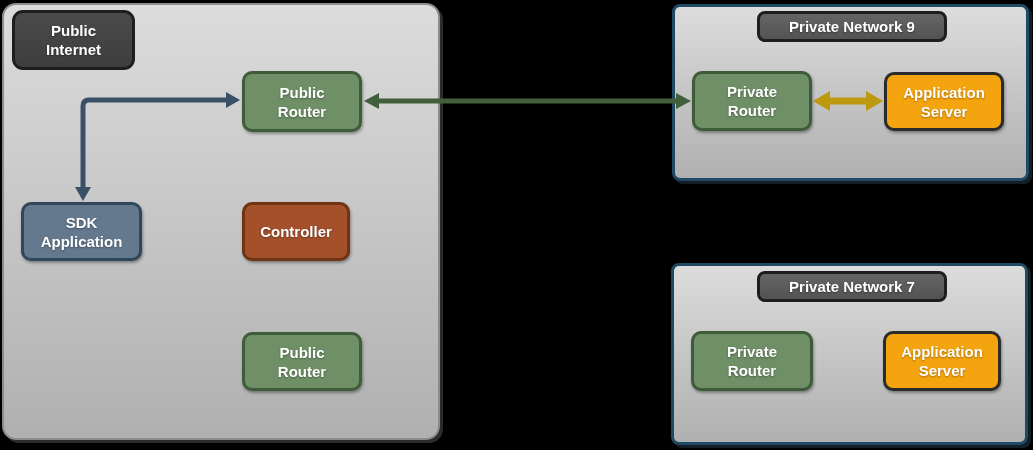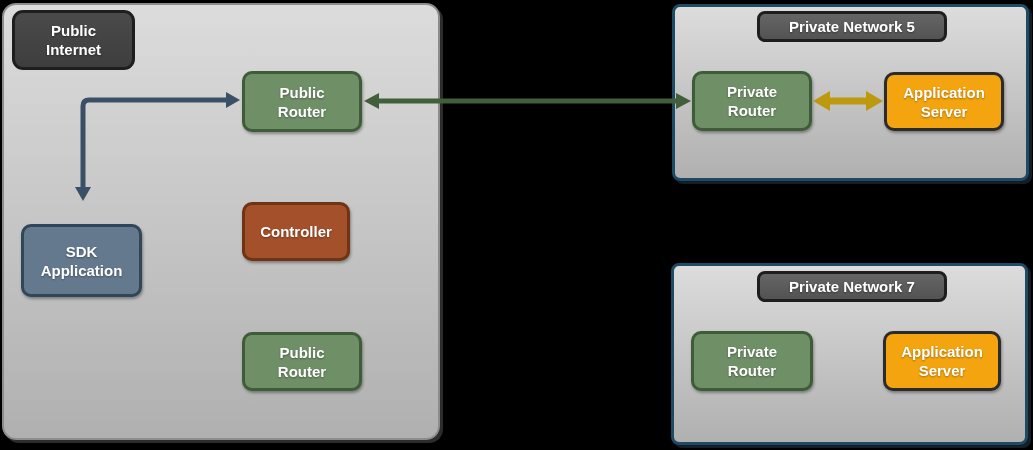--- a/index.html
+++ b/index.html
@@ -82,21 +82,21 @@
     background: var(--controller-red, #a3502b);
     border: 3px solid var(--controller-red-border, #6e3414);
   }
   .node-orange {
     background: var(--server-orange, #f4a40e);
     border: 3px solid var(--server-orange-border, #2b2b2b);
   }
 
   
   .pos-public-router-top    { left: 238px; top: 66px;  width: 120px; height: 61px; }
-  .pos-sdk-application      { left: 17px;  top: 197px; width: 121px; height: 73px; margin-top: 22px; }
+  .pos-sdk-application      { left: 17px;  top: 197px; width: 121px; height: 59px; }
   .pos-controller           { left: 238px; top: 197px; width: 108px; height: 59px; }
   .pos-public-router-bottom { left: 238px; top: 327px; width: 120px; height: 59px; }
 
   .pos-pn1-private-router   { left: 17px;  top: 64px;  width: 120px; height: 60px; }
   .pos-pn1-app-server       { left: 209px; top: 65px;  width: 120px; height: 59px; }
   .pos-pn2-private-router   { left: 17px;  top: 65px;  width: 122px; height: 60px; }
   .pos-pn2-app-server       { left: 209px; top: 65px;  width: 118px; height: 60px; }
 
   .arrow-layer {
     position: absolute; left: 0; top: 0;
@@ -125,21 +125,21 @@
     <div class="node node-blue pos-sdk-application">SDK
 Application</div>
 
     <div class="node node-red pos-controller">Controller</div>
 
     <div class="node node-green pos-public-router-bottom">Public
 Router</div>
   </section>
 
   <section class="container container-private container-pn1">
-    <div class="badge badge-network">Private Network 5</div>
+    <div class="badge badge-network">Private Network 9</div>
 
     <div class="node node-green pos-pn1-private-router">Private
 Router</div>
 
     <div class="node node-orange pos-pn1-app-server">Application
 Server</div>
   </section>
 
   <section class="container container-private container-pn2">
     <div class="badge badge-network">Private Network 7</div>

